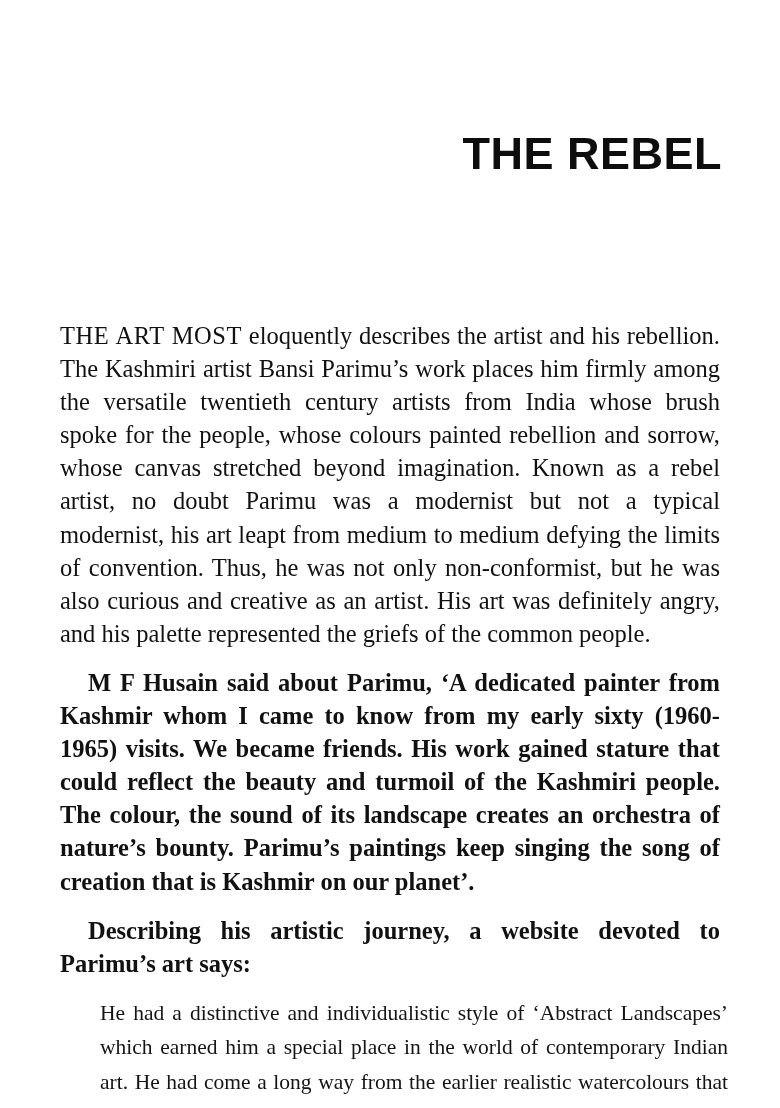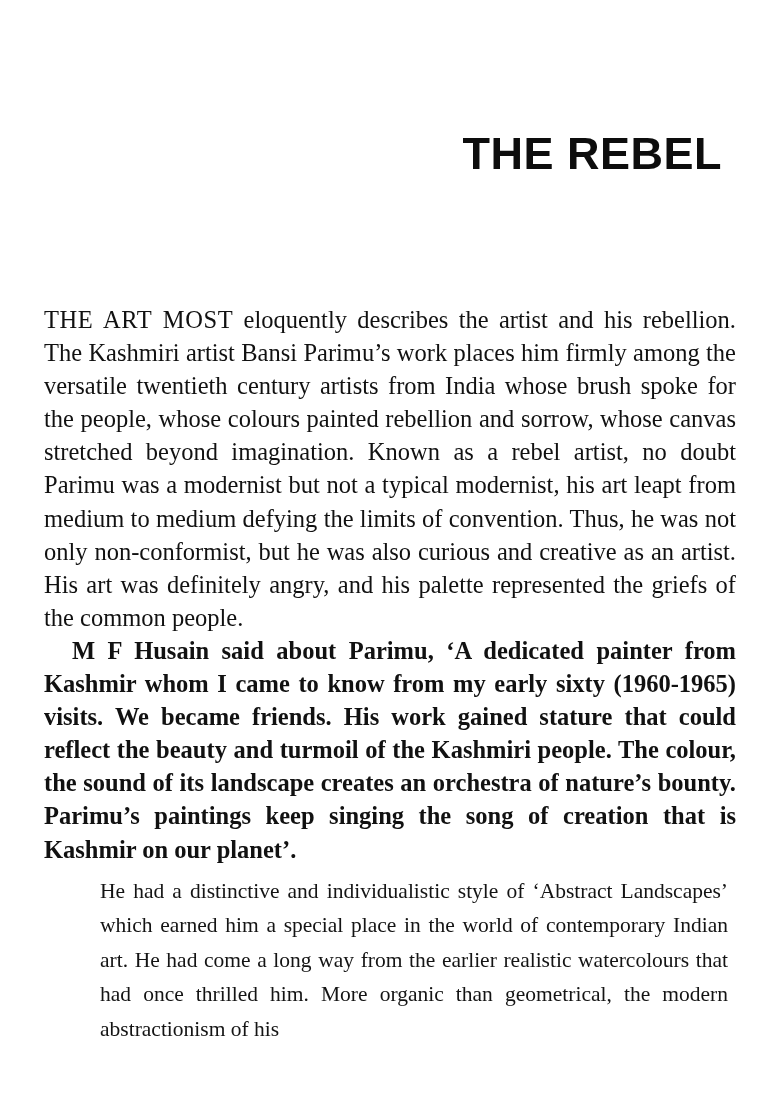--- a/index.html
+++ b/index.html
@@ -44,21 +44,21 @@
 
   
   .body-block {
     position: absolute;
     top: 303px;
     left: 44px;
     width: 692px;
   }
 
   p.para {
-    margin: 0;
+    margin: 16px;
     font-size: 24.5px;
     line-height: 33.1px;
     text-align: justify;
     text-justify: inter-word;
     hyphens: none;
     color: #111111;
   }
 
   p.para.first {
     text-indent: 0;
@@ -95,20 +95,21 @@
 <div class="page">
 
   <h1 class="chapter-title">THE REBEL</h1>
 
   <div class="body-block">
 
     <p class="para first"><span class="opening-caps">THE ART MOST</span><span> eloquently describes the artist and his rebellion. The Kashmiri artist Bansi Parimu’s work places him firmly among the versatile twentieth century artists from India whose brush spoke for the people, whose colours painted rebellion and sorrow, whose canvas stretched beyond imagination. Known as a rebel artist, no doubt Parimu was a modernist but not a typical modernist, his art leapt from medium to medium defying the limits of convention. Thus, he was not only non-conformist, but he was also curious and creative as an artist. His art was definitely angry, and his palette represented the griefs of the common people.</span></p>
 
     <p class="para indented">M F Husain said about Parimu, ‘A dedicated painter from Kashmir whom I came to know from my early sixty (1960-1965) visits. We became friends. His work gained stature that could reflect the beauty and turmoil of the Kashmiri people. The colour, the sound of its landscape creates an orchestra of nature’s bounty. Parimu’s paintings keep singing the song of creation that is Kashmir on our planet’.</p>
 
+    <p class="para indented">Describing his artistic journey, a website devoted to Parimu’s art says:</p>
 
     <blockquote class="blockquote">
       <p>He had a distinctive and individualistic style of ‘Abstract Landscapes’ which earned him a special place in the world of contemporary Indian art. He had come a long way from the earlier realistic watercolours that had once thrilled him. More organic than geometrical, the modern abstractionism of his</p>
     </blockquote>
 
   </div>
 
 </div>
 
 </body></html>

